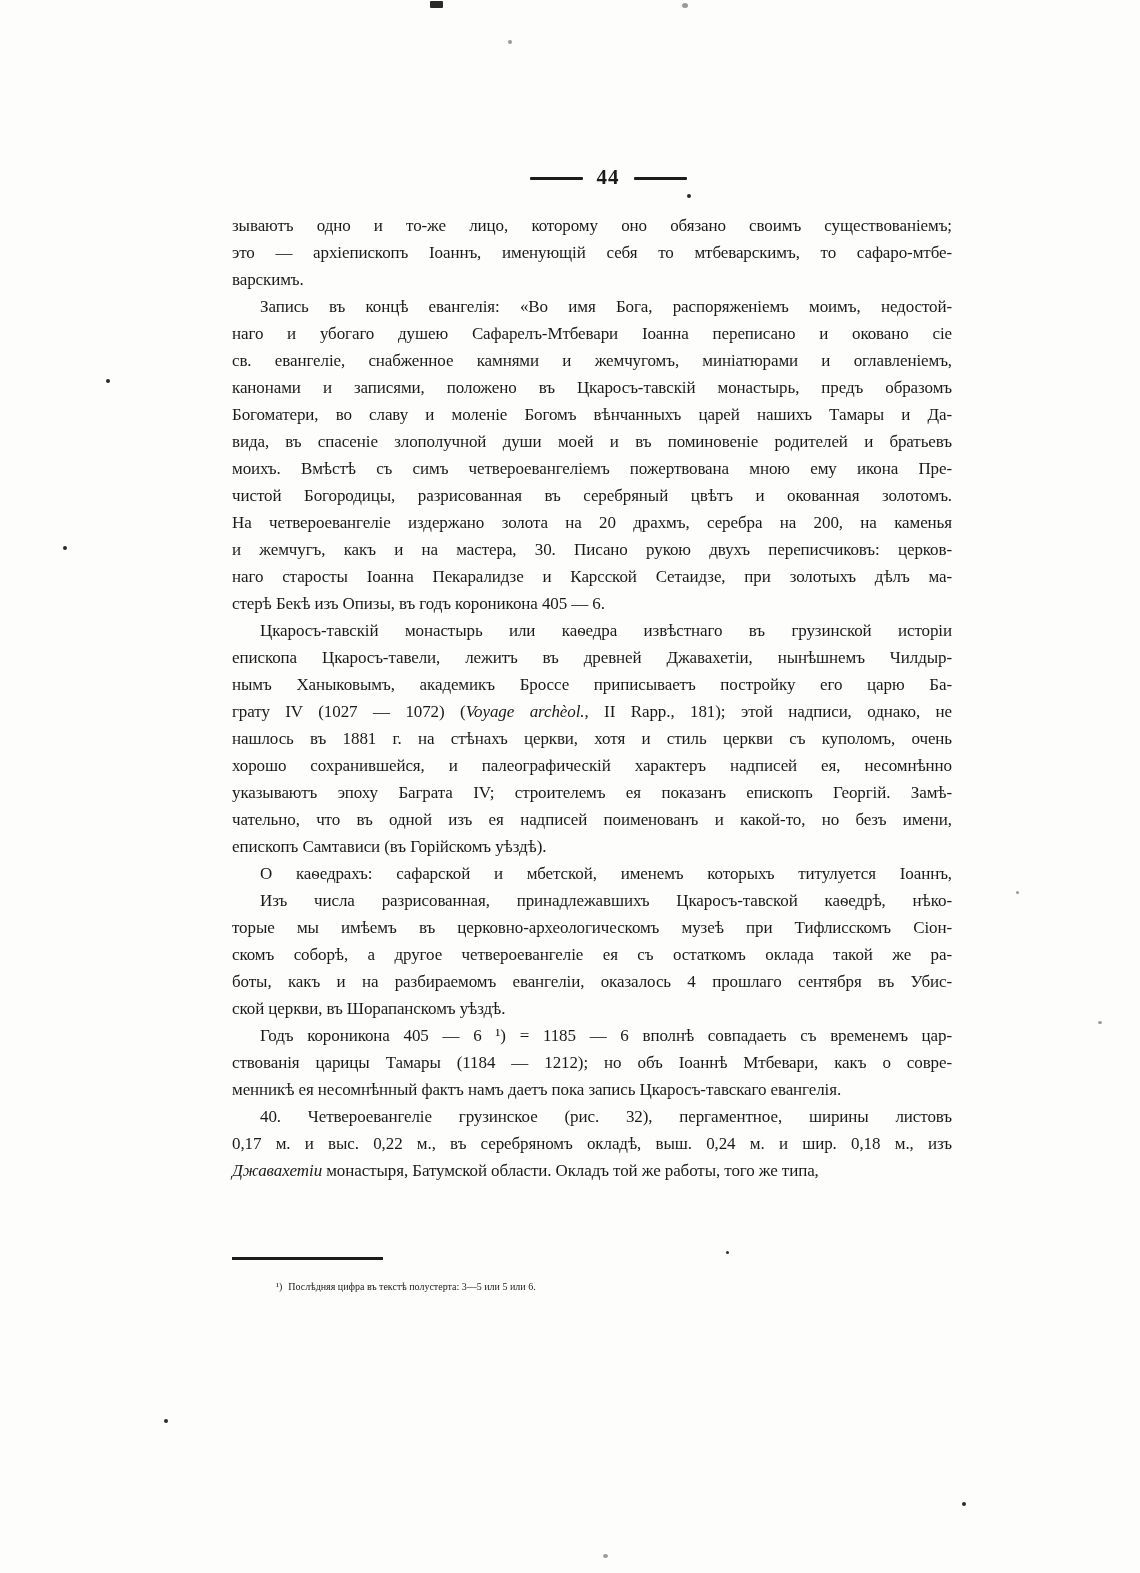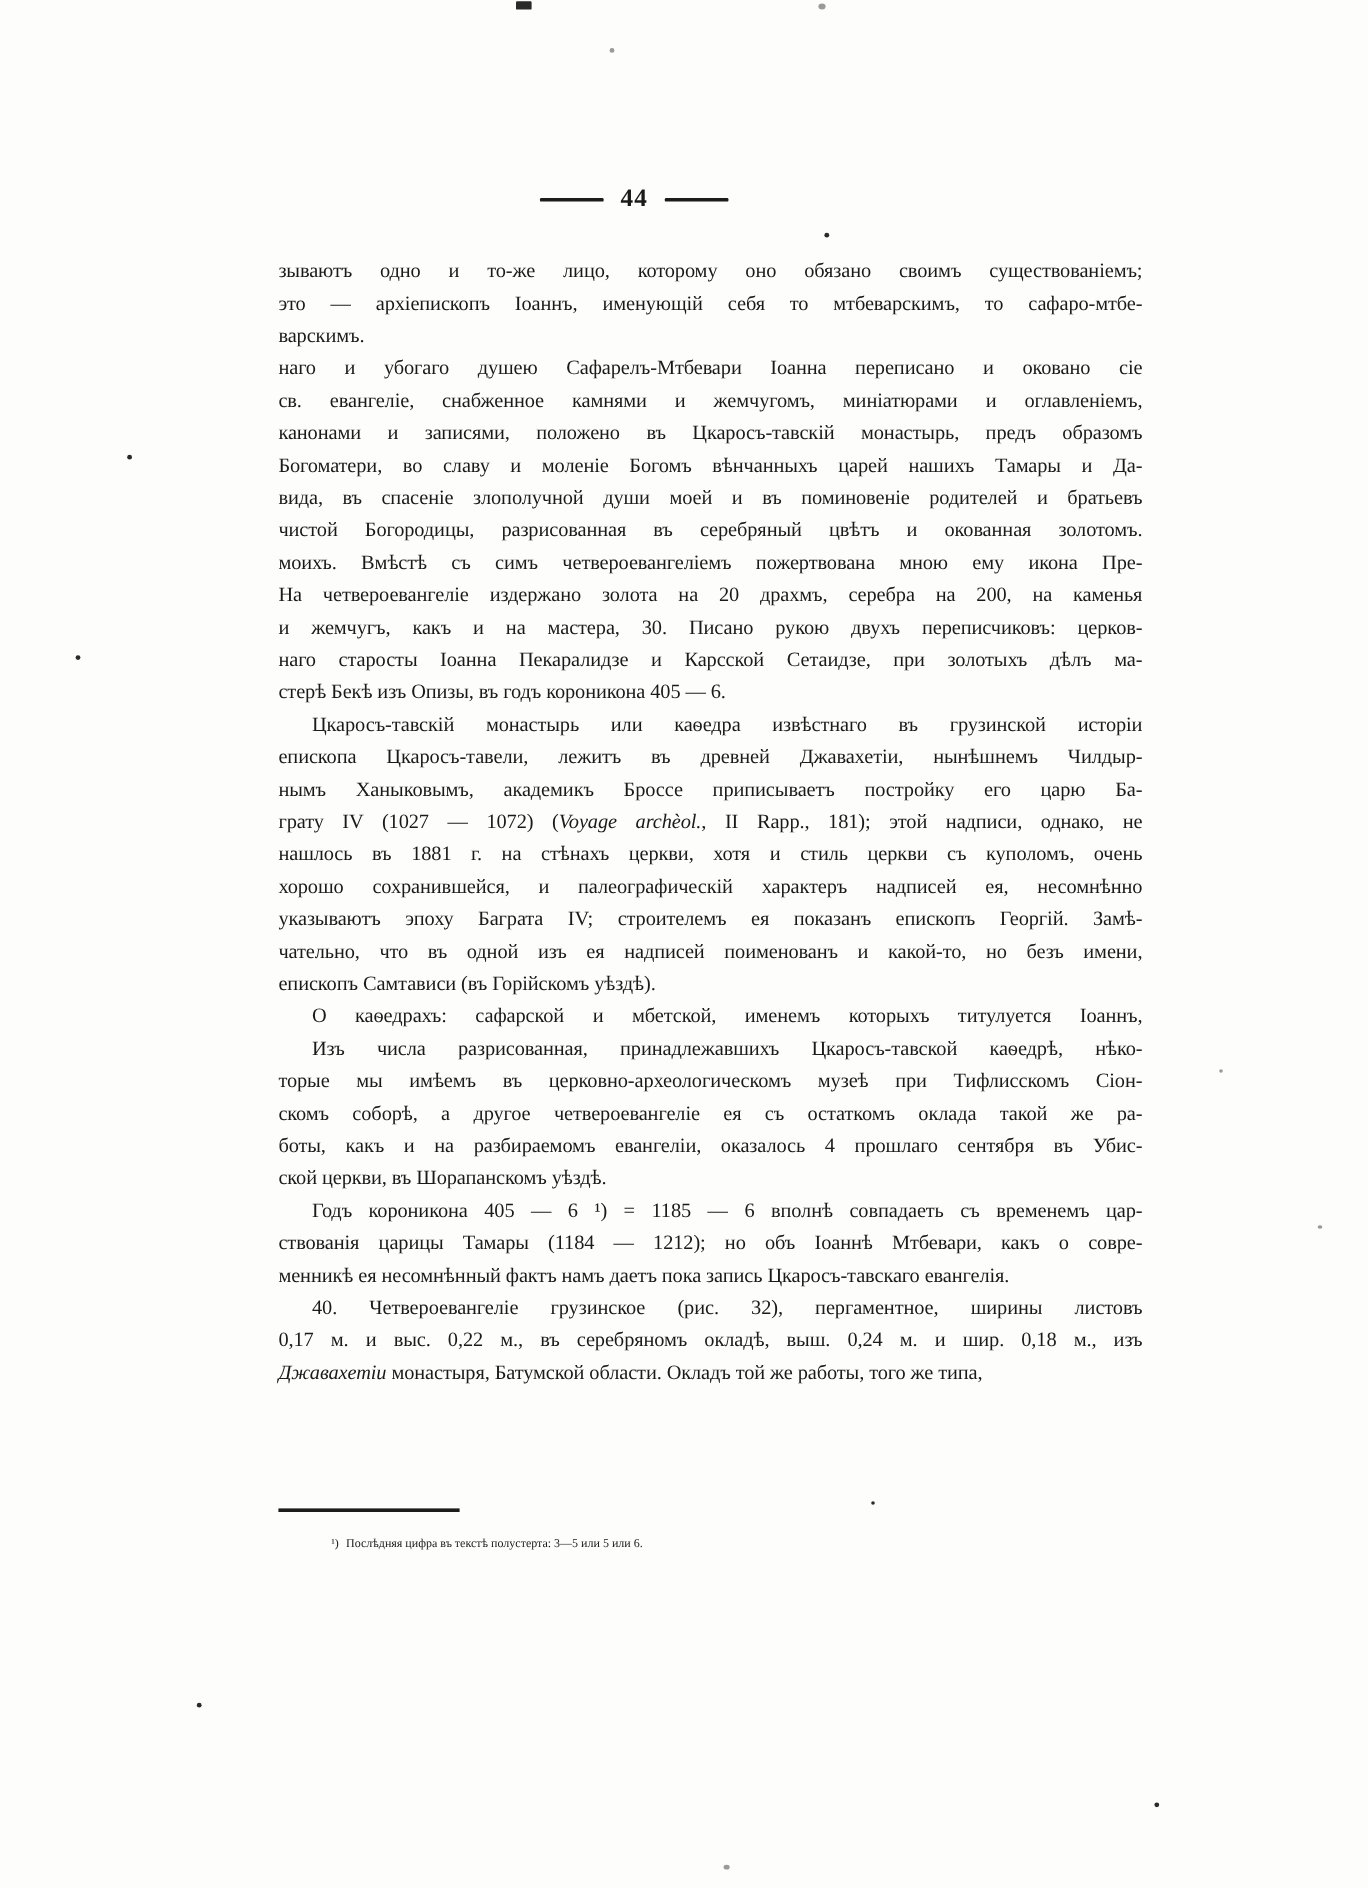--- a/index.html
+++ b/index.html
@@ -15,27 +15,27 @@
     color: #1a1a18;
     overflow: hidden;
   }
   .page {
     position: absolute;
     inset: 0;
   }
   
   .page-header {
     position: absolute;
-    top: 152px;
+    top: 164px;
     left: 450px;
     width: 316px;
     height: 28px;
     display: flex;
     align-items: center;
-    justify-content: flex-start;
+    justify-content: center;
     gap: 14px;
   }
   .head-rule {
     width: 53px;
     height: 3px;
     background: #1c1c1a;
     border-radius: 1px;
   }
   .page-number {
     font-size: 21px;
@@ -107,27 +107,28 @@
     <span class="head-rule"></span>
   </div>
 
   <div class="text-block">
       <div class="paragraph">
         <div class="line"><span>зываютъ одно и то-же лицо, которому оно обязано своимъ существованіемъ;</span></div>
         <div class="line"><span>это — архіепископъ Іоаннъ, именующій себя то мтбеварскимъ, то сафаро-мтбе-</span></div>
         <div class="line para-last"><span>варскимъ.</span></div>
       </div>
       <div class="paragraph">
+        <div class="line indent"><span>Запись въ концѣ евангелія: «Во имя Бога, распоряженіемъ моимъ, недостой-</span></div>
         <div class="line"><span>наго и убогаго душею Сафарелъ-Мтбевари Іоанна переписано и оковано сіе</span></div>
         <div class="line"><span>св. евангеліе, снабженное камнями и жемчугомъ, миніатюрами и оглавленіемъ,</span></div>
         <div class="line"><span>канонами и записями, положено въ Цкаросъ-тавскій монастырь, предъ образомъ</span></div>
         <div class="line"><span>Богоматери, во славу и моленіе Богомъ вѣнчанныхъ царей нашихъ Тамары и Да-</span></div>
         <div class="line"><span>вида, въ спасеніе злополучной души моей и въ поминовеніе родителей и братьевъ</span></div>
+        <div class="line"><span>моихъ. Вмѣстѣ съ симъ четвероевангеліемъ пожертвована мною ему икона Пре-</span></div>
         <div class="line"><span>чистой Богородицы, разрисованная въ серебряный цвѣтъ и окованная золотомъ.</span></div>
-        <div class="line"><span>моихъ. Вмѣстѣ съ симъ четвероевангеліемъ пожертвована мною ему икона Пре-</span></div>
         <div class="line"><span>На четвероевангеліе издержано золота на 20 драхмъ, серебра на 200, на каменья</span></div>
         <div class="line"><span>и жемчугъ, какъ и на мастера, 30. Писано рукою двухъ переписчиковъ: церков-</span></div>
         <div class="line"><span>наго старосты Іоанна Пекаралидзе и Карсской Сетаидзе, при золотыхъ дѣлъ ма-</span></div>
         <div class="line para-last"><span>стерѣ Бекѣ изъ Опизы, въ годъ короникона 405 — 6.</span></div>
       </div>
       <div class="paragraph">
         <div class="line indent"><span>Цкаросъ-тавскій монастырь или каѳедра извѣстнаго въ грузинской исторіи</span></div>
         <div class="line"><span>епископа Цкаросъ-тавели, лежитъ въ древней Джавахетіи, нынѣшнемъ Чилдыр-</span></div>
         <div class="line"><span>нымъ Ханыковымъ, академикъ Броссе приписываетъ постройку его царю Ба-</span></div>
         <div class="line"><span>грату IV (1027 — 1072) (</span><span class="it">Voyage archèol.</span><span>, II Rapp., 181); этой надписи, однако, не</span></div>

